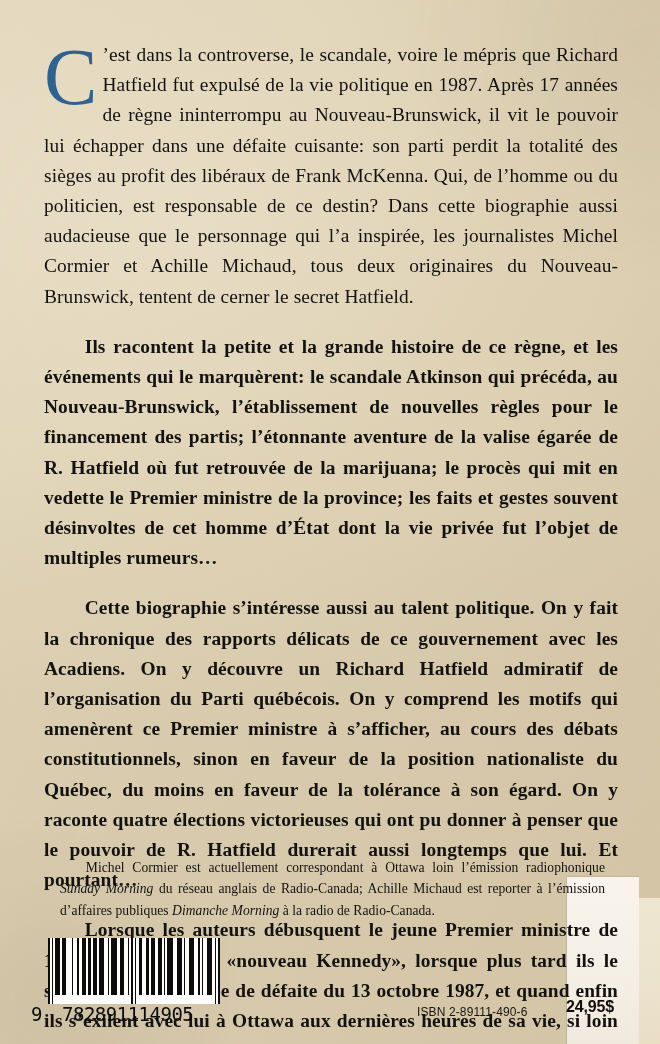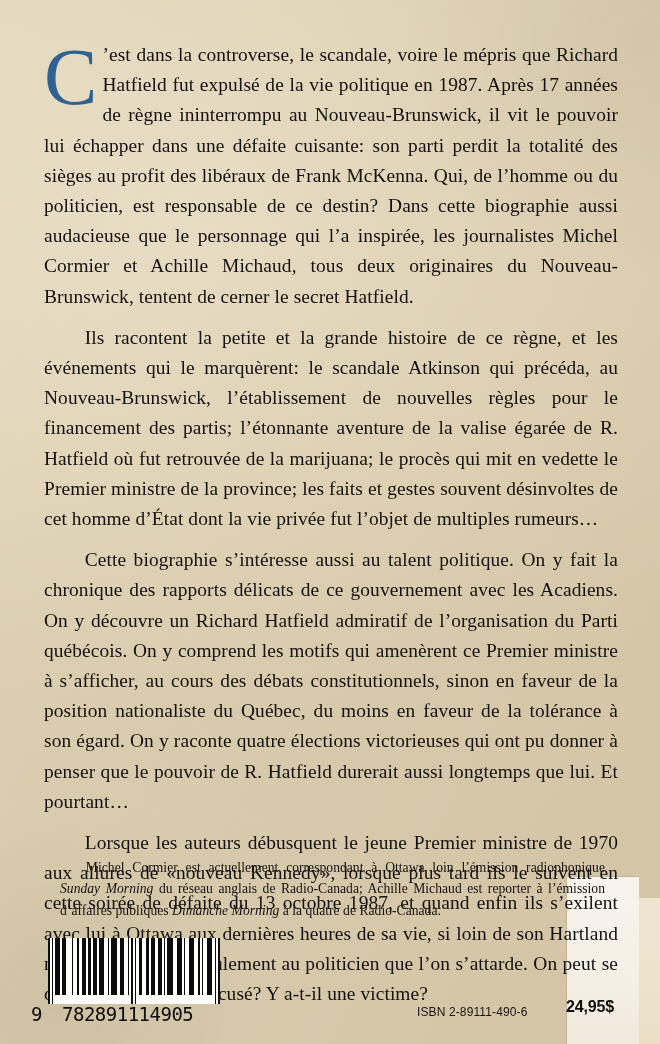--- a/index.html
+++ b/index.html
@@ -70,22 +70,23 @@
   .blurb p {
     margin: 0 0 0 0;
     font-size: 19.4px;
     line-height: 30.2px;
     text-align: justify;
     text-justify: inter-word;
     hyphens: manual;
     letter-spacing: .005em;
   }
   .blurb p + p {
-    margin-top: 11px;
+    margin-top: 20px;
     text-indent: 2.1em;
+    font-weight: bold;
   }
   .blurb p.first {
     text-indent: 0;
   }
 
   .dropcap {
     float: left;
     font-family: "Liberation Serif", "DejaVu Serif", serif;
     font-size: 80px;
     line-height: 66px;
@@ -178,21 +179,21 @@
   <div class="scan-patch-2"></div>
 
   <div class="blurb">
     <p class="first"><span class="dropcap">C</span><span>’est dans la controverse, le scandale, voire le mépris que Richard Hatfield fut expulsé de la vie politique en 1987. Après 17 années de règne ininterrompu au Nouveau-Brunswick, il vit le pouvoir lui échapper dans une défaite cuisante: son parti perdit la totalité des sièges au profit des libéraux de Frank McKenna. Qui, de l’homme ou du politicien, est responsable de ce destin? Dans cette biographie aussi audacieuse que le personnage qui l’a inspirée, les journalistes Michel Cormier et Achille Michaud, tous deux originaires du Nouveau-Brunswick, tentent de cerner le secret Hatfield.</span></p>
     <p>Ils racontent la petite et la grande histoire de ce règne, et les événements qui le marquèrent: le scandale Atkinson qui précéda, au Nouveau-Brunswick, l’établissement de nouvelles règles pour le financement des partis; l’étonnante aventure de la valise égarée de R. Hatfield où fut retrouvée de la marijuana; le procès qui mit en vedette le Premier ministre de la province; les faits et gestes souvent désinvoltes de cet homme d’État dont la vie privée fut l’objet de multiples rumeurs…</p>
     <p>Cette biographie s’intéresse aussi au talent politique. On y fait la chronique des rapports délicats de ce gouvernement avec les Acadiens. On y découvre un Richard Hatfield admiratif de l’organisation du Parti québécois. On y comprend les motifs qui amenèrent ce Premier ministre à s’afficher, au cours des débats constitutionnels, sinon en faveur de la position nationaliste du Québec, du moins en faveur de la tolérance à son égard. On y raconte quatre élections victorieuses qui ont pu donner à penser que le pouvoir de R. Hatfield durerait aussi longtemps que lui. Et pourtant…</p>
     <p>Lorsque les auteurs débusquent le jeune Premier ministre de 1970 aux allures de «nouveau Kennedy», lorsque plus tard ils le suivent en cette soirée de défaite du 13 octobre 1987, et quand enfin ils s’exilent avec lui à Ottawa aux dernières heures de sa vie, si loin de son Hartland natal, ce n’est plus seulement au politicien que l’on s’attarde. On peut se demander: qui est l’accusé? Y a-t-il une victime?</p>
   </div>
 
   <div class="bio">
-    <p><span>Michel Cormier est actuellement correspondant à Ottawa loin l’émission radiophonique </span><em>Sunday Morning</em><span> du réseau anglais de Radio-Canada; Achille Michaud est reporter à l’émission d’affaires publiques </span><em>Dimanche Morning</em><span> à la quatre de Radio-Canada.</span></p>
+    <p><span>Michel Cormier est actuellement correspondant à Ottawa loin l’émission radiophonique </span><em>Sunday Morning</em><span> du réseau anglais de Radio-Canada; Achille Michaud est reporter à l’émission d’affaires publiques </span><em>Dimanche Morning</em><span> à la radio de Radio-Canada.</span></p>
   </div>
 
   <div class="barcode-block">
     <div class="barcode-bars" id="bars">
         <i class="" style="left: 0px; width: 1.56053px;"></i>
         <i class="" style="left: 3.62105px; width: 1.56053px;"></i>
         <i class="short" style="left: 7.24211px; width: 5.18158px;"></i>
         <i class="short" style="left: 14.4842px; width: 3.37105px;"></i>
         <i class="short" style="left: 23.5368px; width: 1.56053px;"></i>
         <i class="short" style="left: 28.9684px; width: 1.56053px;"></i>

